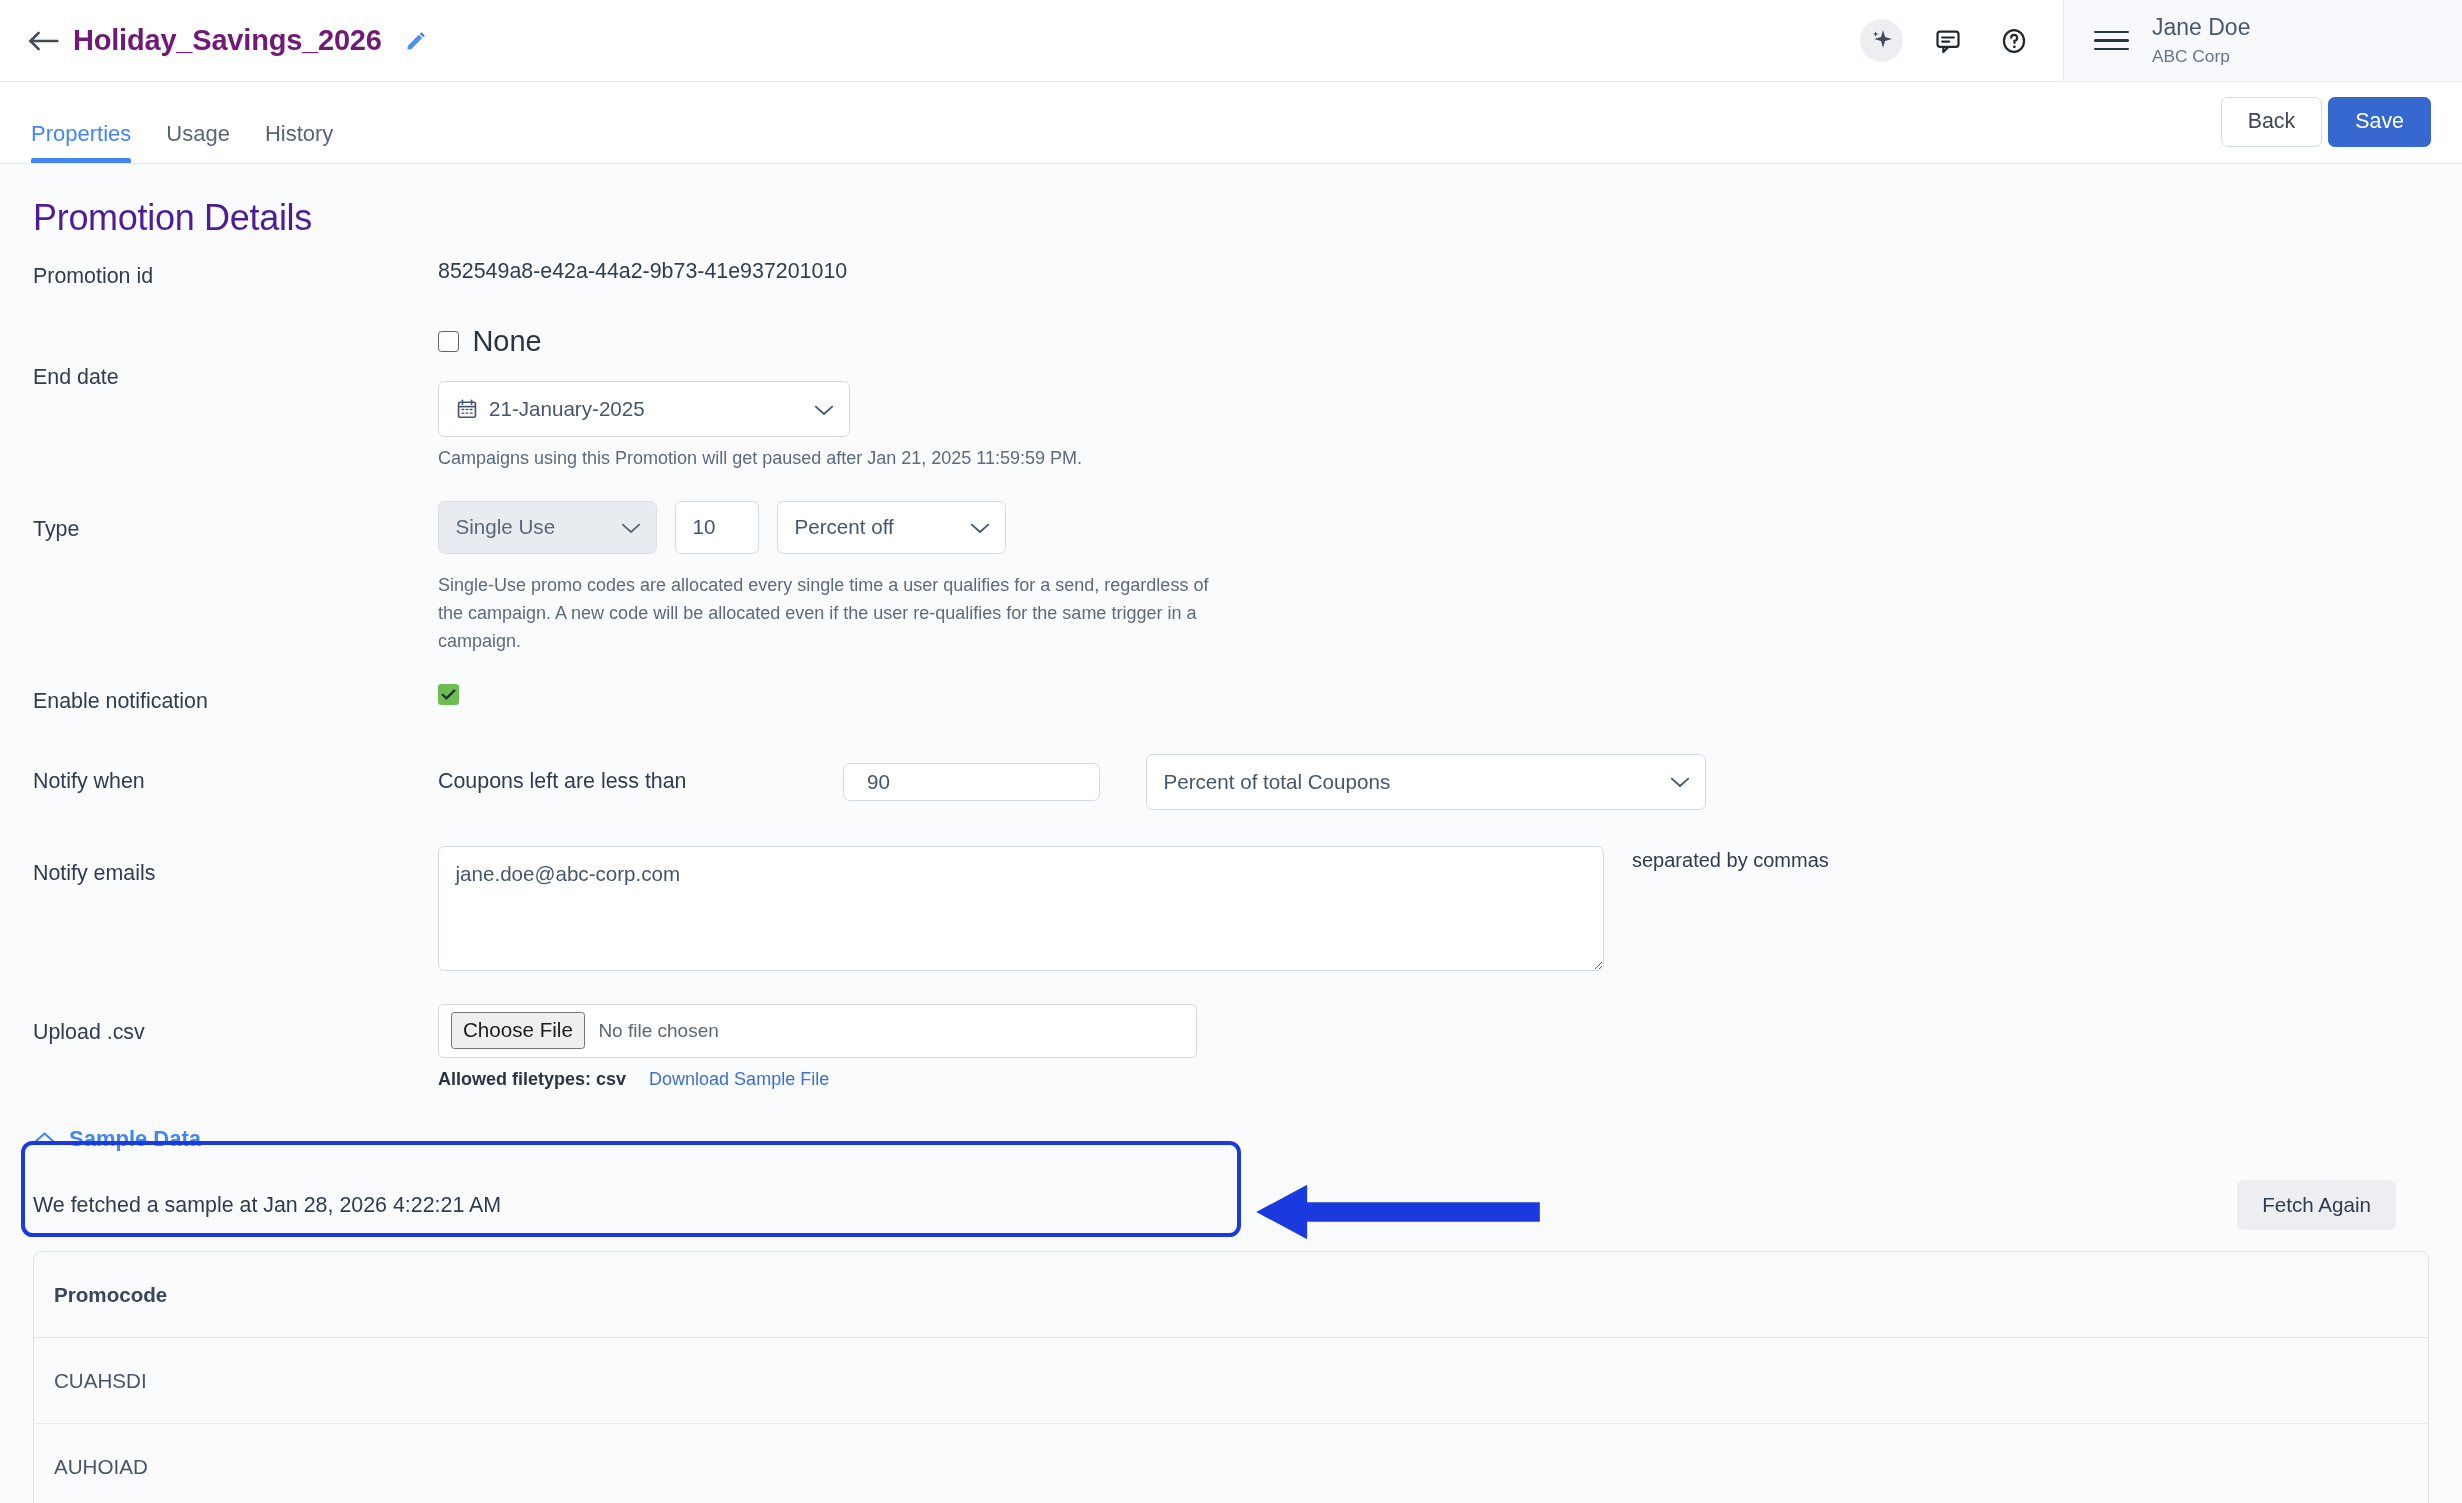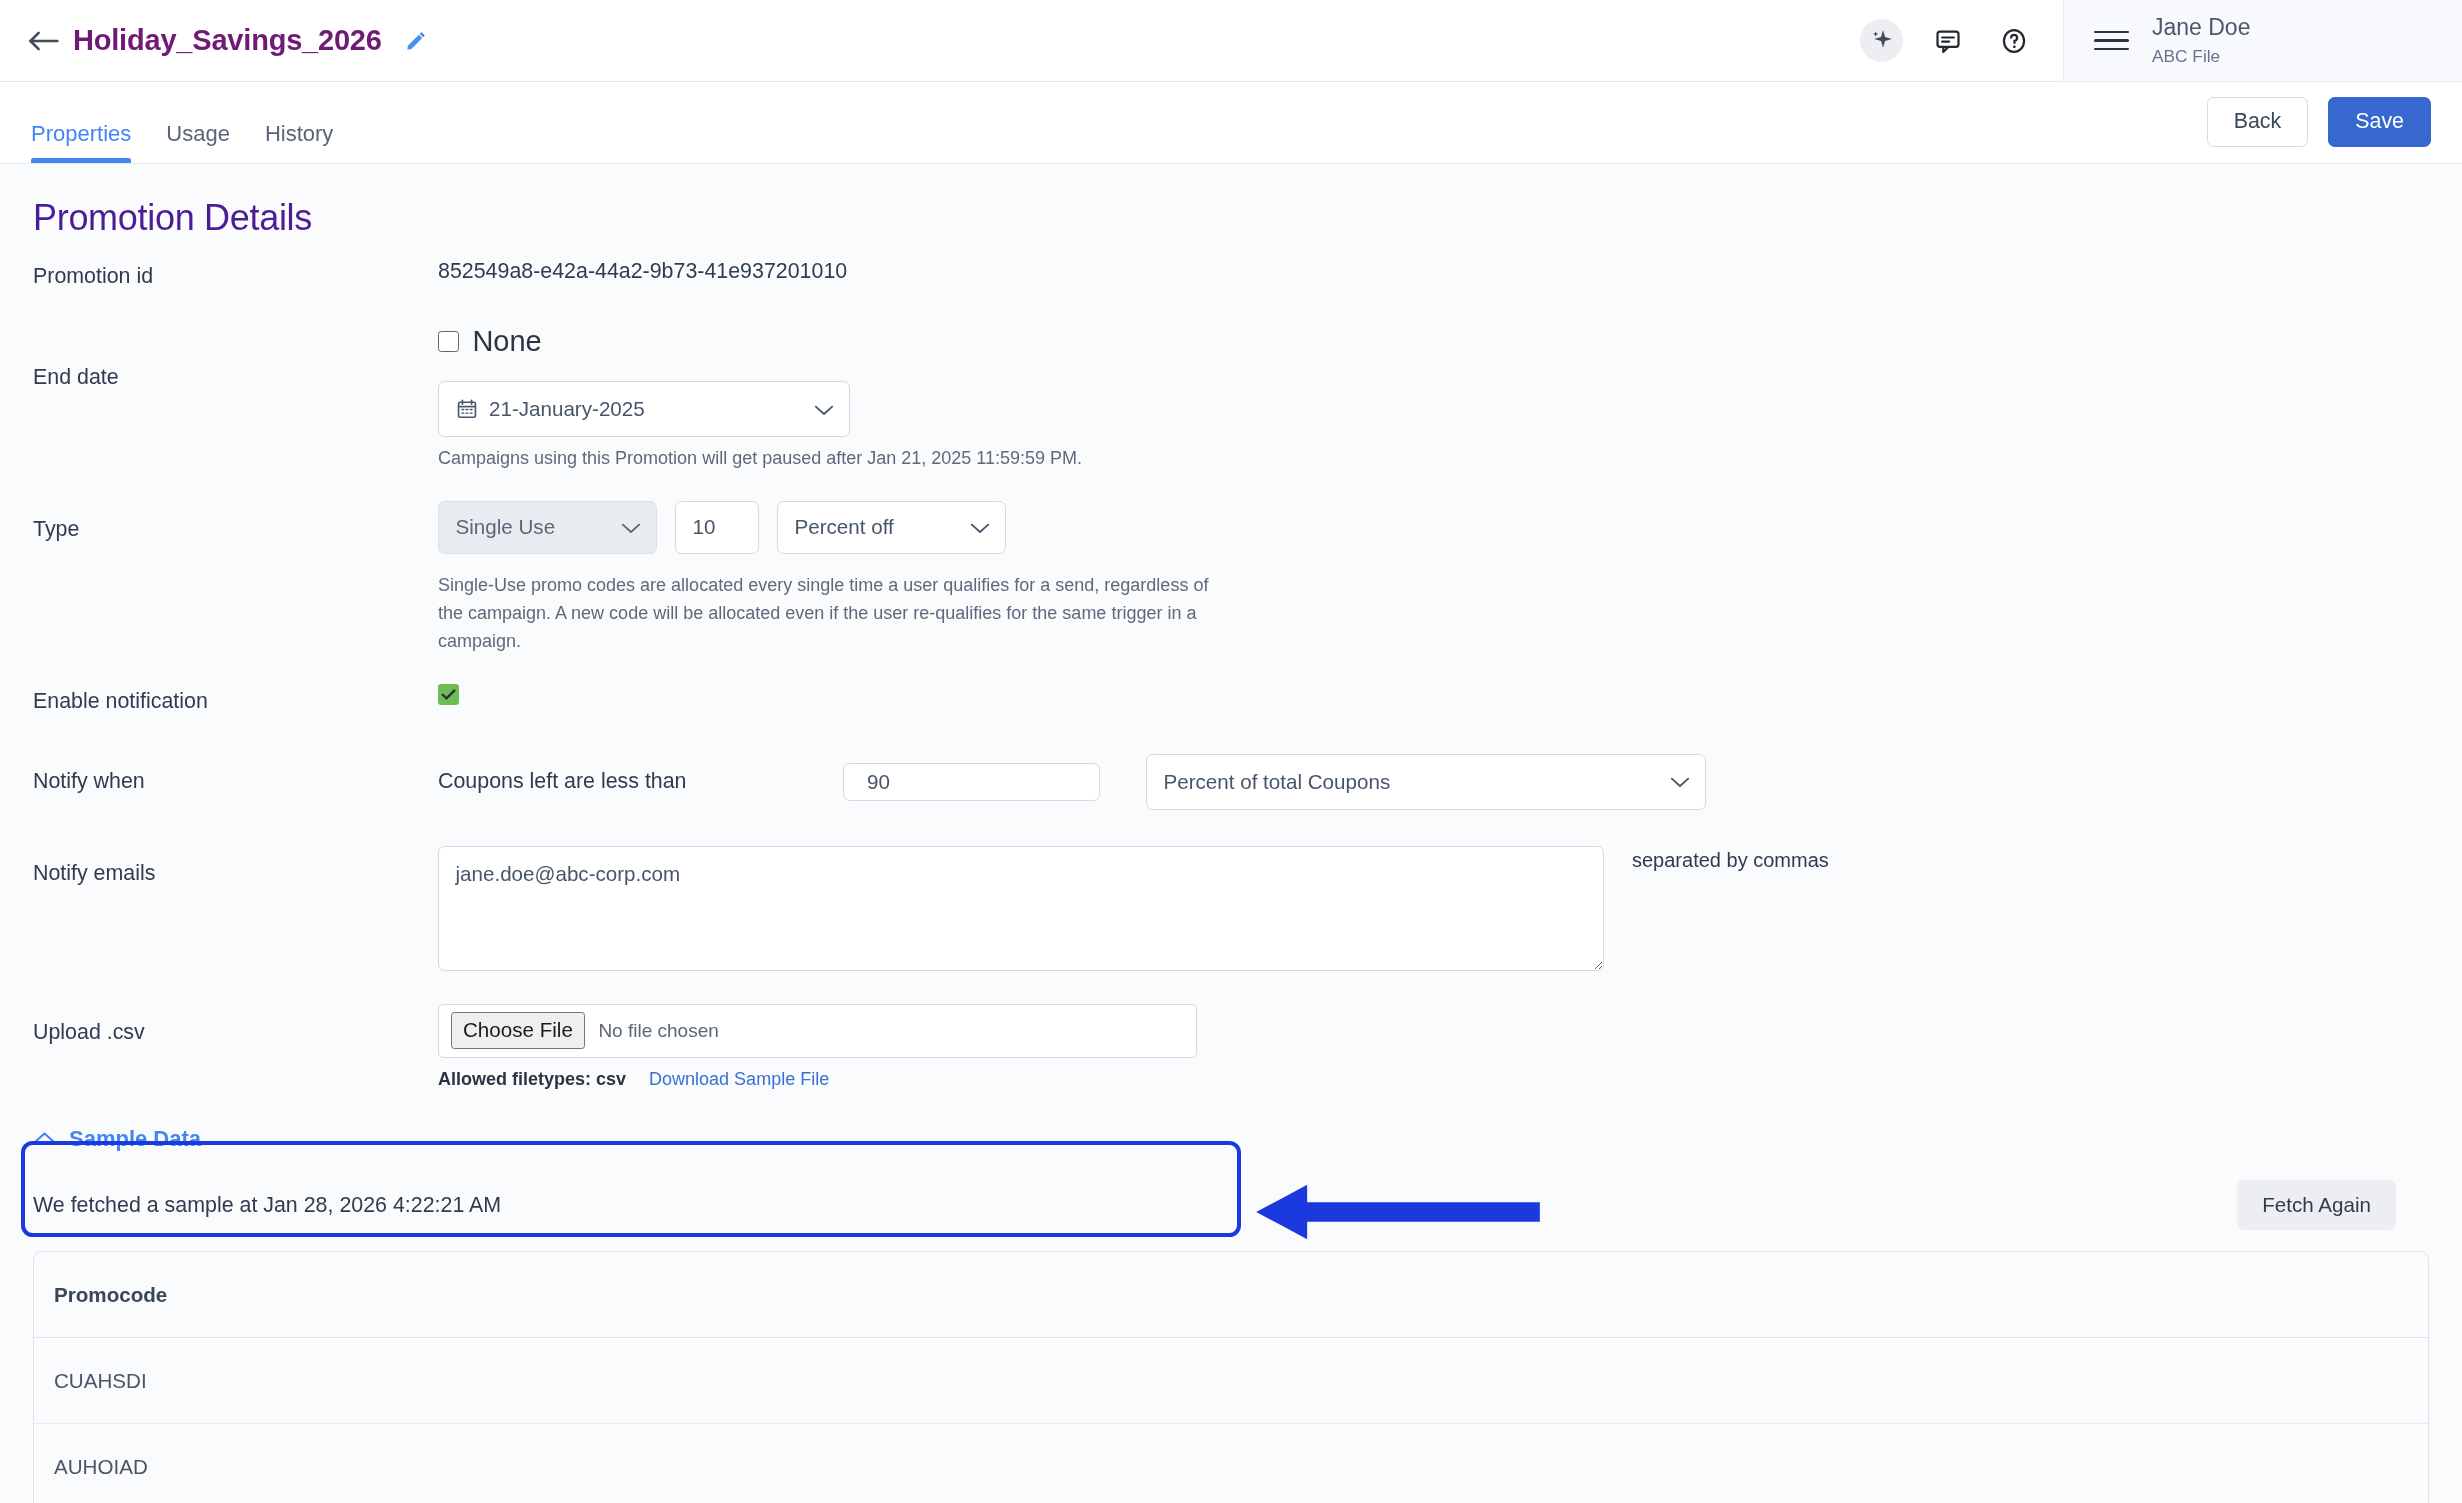--- a/index.html
+++ b/index.html
@@ -101,21 +101,21 @@
     position: absolute;
     left: 0; right: 0; bottom: 0;
     height: 5px;
     background: #4285f4;
     border-radius: 2.5px 2.5px 0 0;
   }
   .tab-actions {
     margin-left: auto;
     display: flex;
     align-items: center;
-    gap: 20px;
+    gap: 6px;
     padding-bottom: 16.5px;
   }
   .btn {
     font-family: "Liberation Sans", sans-serif;
     font-size: 21.4px;
     border-radius: 6.6px;
     padding: 11.5px 26px;
     cursor: pointer;
     line-height: 1.15;
   }
@@ -334,21 +334,21 @@
   </div>
 
   <div class="user-panel">
     <div class="hamburger">
       <span></span>
         <span></span>
         <span></span>
     </div>
     <div>
       <div class="user-name">Jane Doe</div>
-      <div class="user-org">ABC File</div>
+      <div class="user-org">ABC Corp</div>
     </div>
   </div>
 </div>
 
 <div class="tabbar">
   <div class="tabs">
     <div class="tab active">Properties</div>
     <div class="tab">Usage</div>
     <div class="tab">History</div>
   </div>

